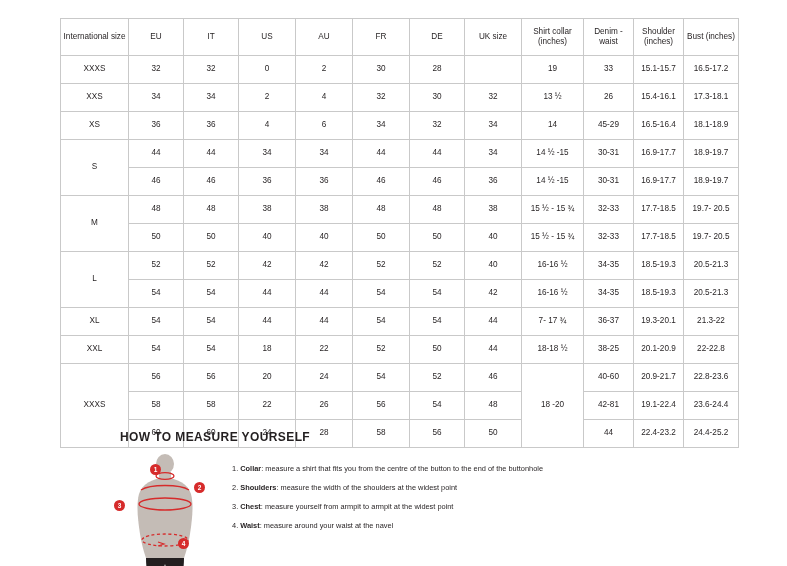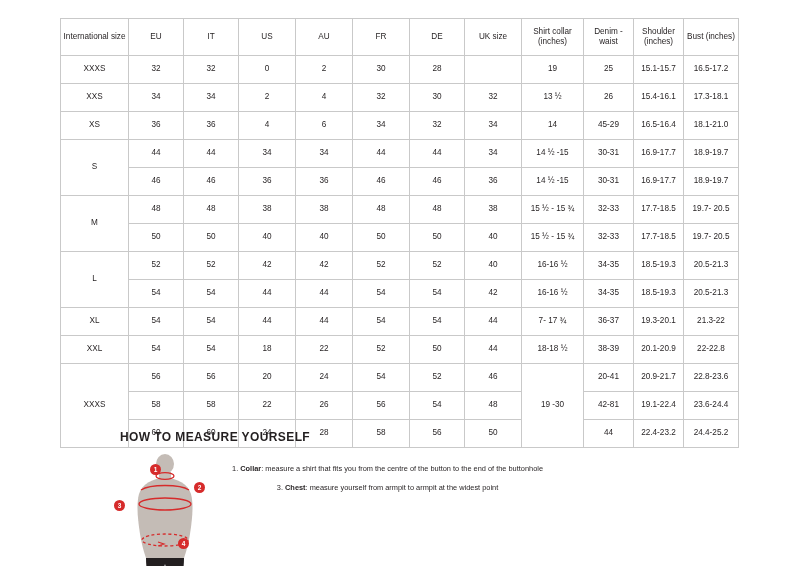--- a/index.html
+++ b/index.html
@@ -79,21 +79,20 @@
   }
   .figure {
     position: relative;
     width: 90px;
     height: 120px;
     flex: 0 0 90px;
   }
   .steps {
     margin-left: 22px;
     padding-top: 10px;
-    text-align: center;
   }
   .step {
     font-size: 7.4px;
     line-height: 1.35;
     margin-bottom: 9px;
     color: #231f20;
     white-space: nowrap;
   }
   .step b { font-weight: bold; }
   .marker {
@@ -150,21 +149,21 @@
         <tr>
           <td>XXXS</td>
           <td>32</td>
           <td>32</td>
           <td>0</td>
           <td>2</td>
           <td>30</td>
           <td>28</td>
           <td></td>
           <td>19</td>
-          <td>25</td>
+          <td>33</td>
           <td>15.1-15.7</td>
           <td>16.5-17.2</td>
         </tr>
         <tr>
           <td>XXS</td>
           <td>34</td>
           <td>34</td>
           <td>2</td>
           <td>4</td>
           <td>32</td>
@@ -180,21 +179,21 @@
           <td>36</td>
           <td>36</td>
           <td>4</td>
           <td>6</td>
           <td>34</td>
           <td>32</td>
           <td>34</td>
           <td>14</td>
           <td>45-29</td>
           <td>16.5-16.4</td>
-          <td>18.1-21.0</td>
+          <td>18.1-18.9</td>
         </tr>
         <tr>
           <td rowspan="2">S</td>
           <td>44</td>
           <td>44</td>
           <td>34</td>
           <td>34</td>
           <td>44</td>
           <td>44</td>
           <td>34</td>
@@ -287,35 +286,35 @@
         <tr>
           <td>XXL</td>
           <td>54</td>
           <td>54</td>
           <td>18</td>
           <td>22</td>
           <td>52</td>
           <td>50</td>
           <td>44</td>
           <td>18-18 ½</td>
-          <td>38-39</td>
+          <td>38-25</td>
           <td>20.1-20.9</td>
           <td>22-22.8</td>
         </tr>
         <tr>
           <td rowspan="3">XXXS</td>
           <td>56</td>
           <td>56</td>
           <td>20</td>
           <td>24</td>
           <td>54</td>
           <td>52</td>
           <td>46</td>
-          <td rowspan="3">19 -30</td>
-          <td>20-41</td>
+          <td rowspan="3">18 -20</td>
+          <td>40-60</td>
           <td>20.9-21.7</td>
           <td>22.8-23.6</td>
         </tr>
         <tr>
           <td>58</td>
           <td>58</td>
           <td>22</td>
           <td>26</td>
           <td>56</td>
           <td>54</td>
@@ -368,20 +367,26 @@
         <span class="marker" style="left:74px; top:28px;">2</span>
         <span class="marker" style="left:-6px; top:46px;">3</span>
         <span class="marker" style="left:58px; top:84px;">4</span>
       </div>
 
       <div class="steps">
         <div class="step">
           <span>1</span><span>. </span><b>Collar</b><span>: measure a shirt that fits you from the centre of the button to the end of the buttonhole</span>
         </div>
         <div class="step">
+          <span>2</span><span>. </span><b>Shoulders</b><span>: measure the width of the shoulders at the widest point</span>
+        </div>
+        <div class="step">
           <span>3</span><span>. </span><b>Chest</b><span>: measure yourself from armpit to armpit at the widest point</span>
         </div>
+        <div class="step">
+          <span>4</span><span>. </span><b>Waist</b><span>: measure around your waist at the navel</span>
+        </div>
       </div>
 
     </div>
   </div>
 
 </div>
 
 </body></html>

